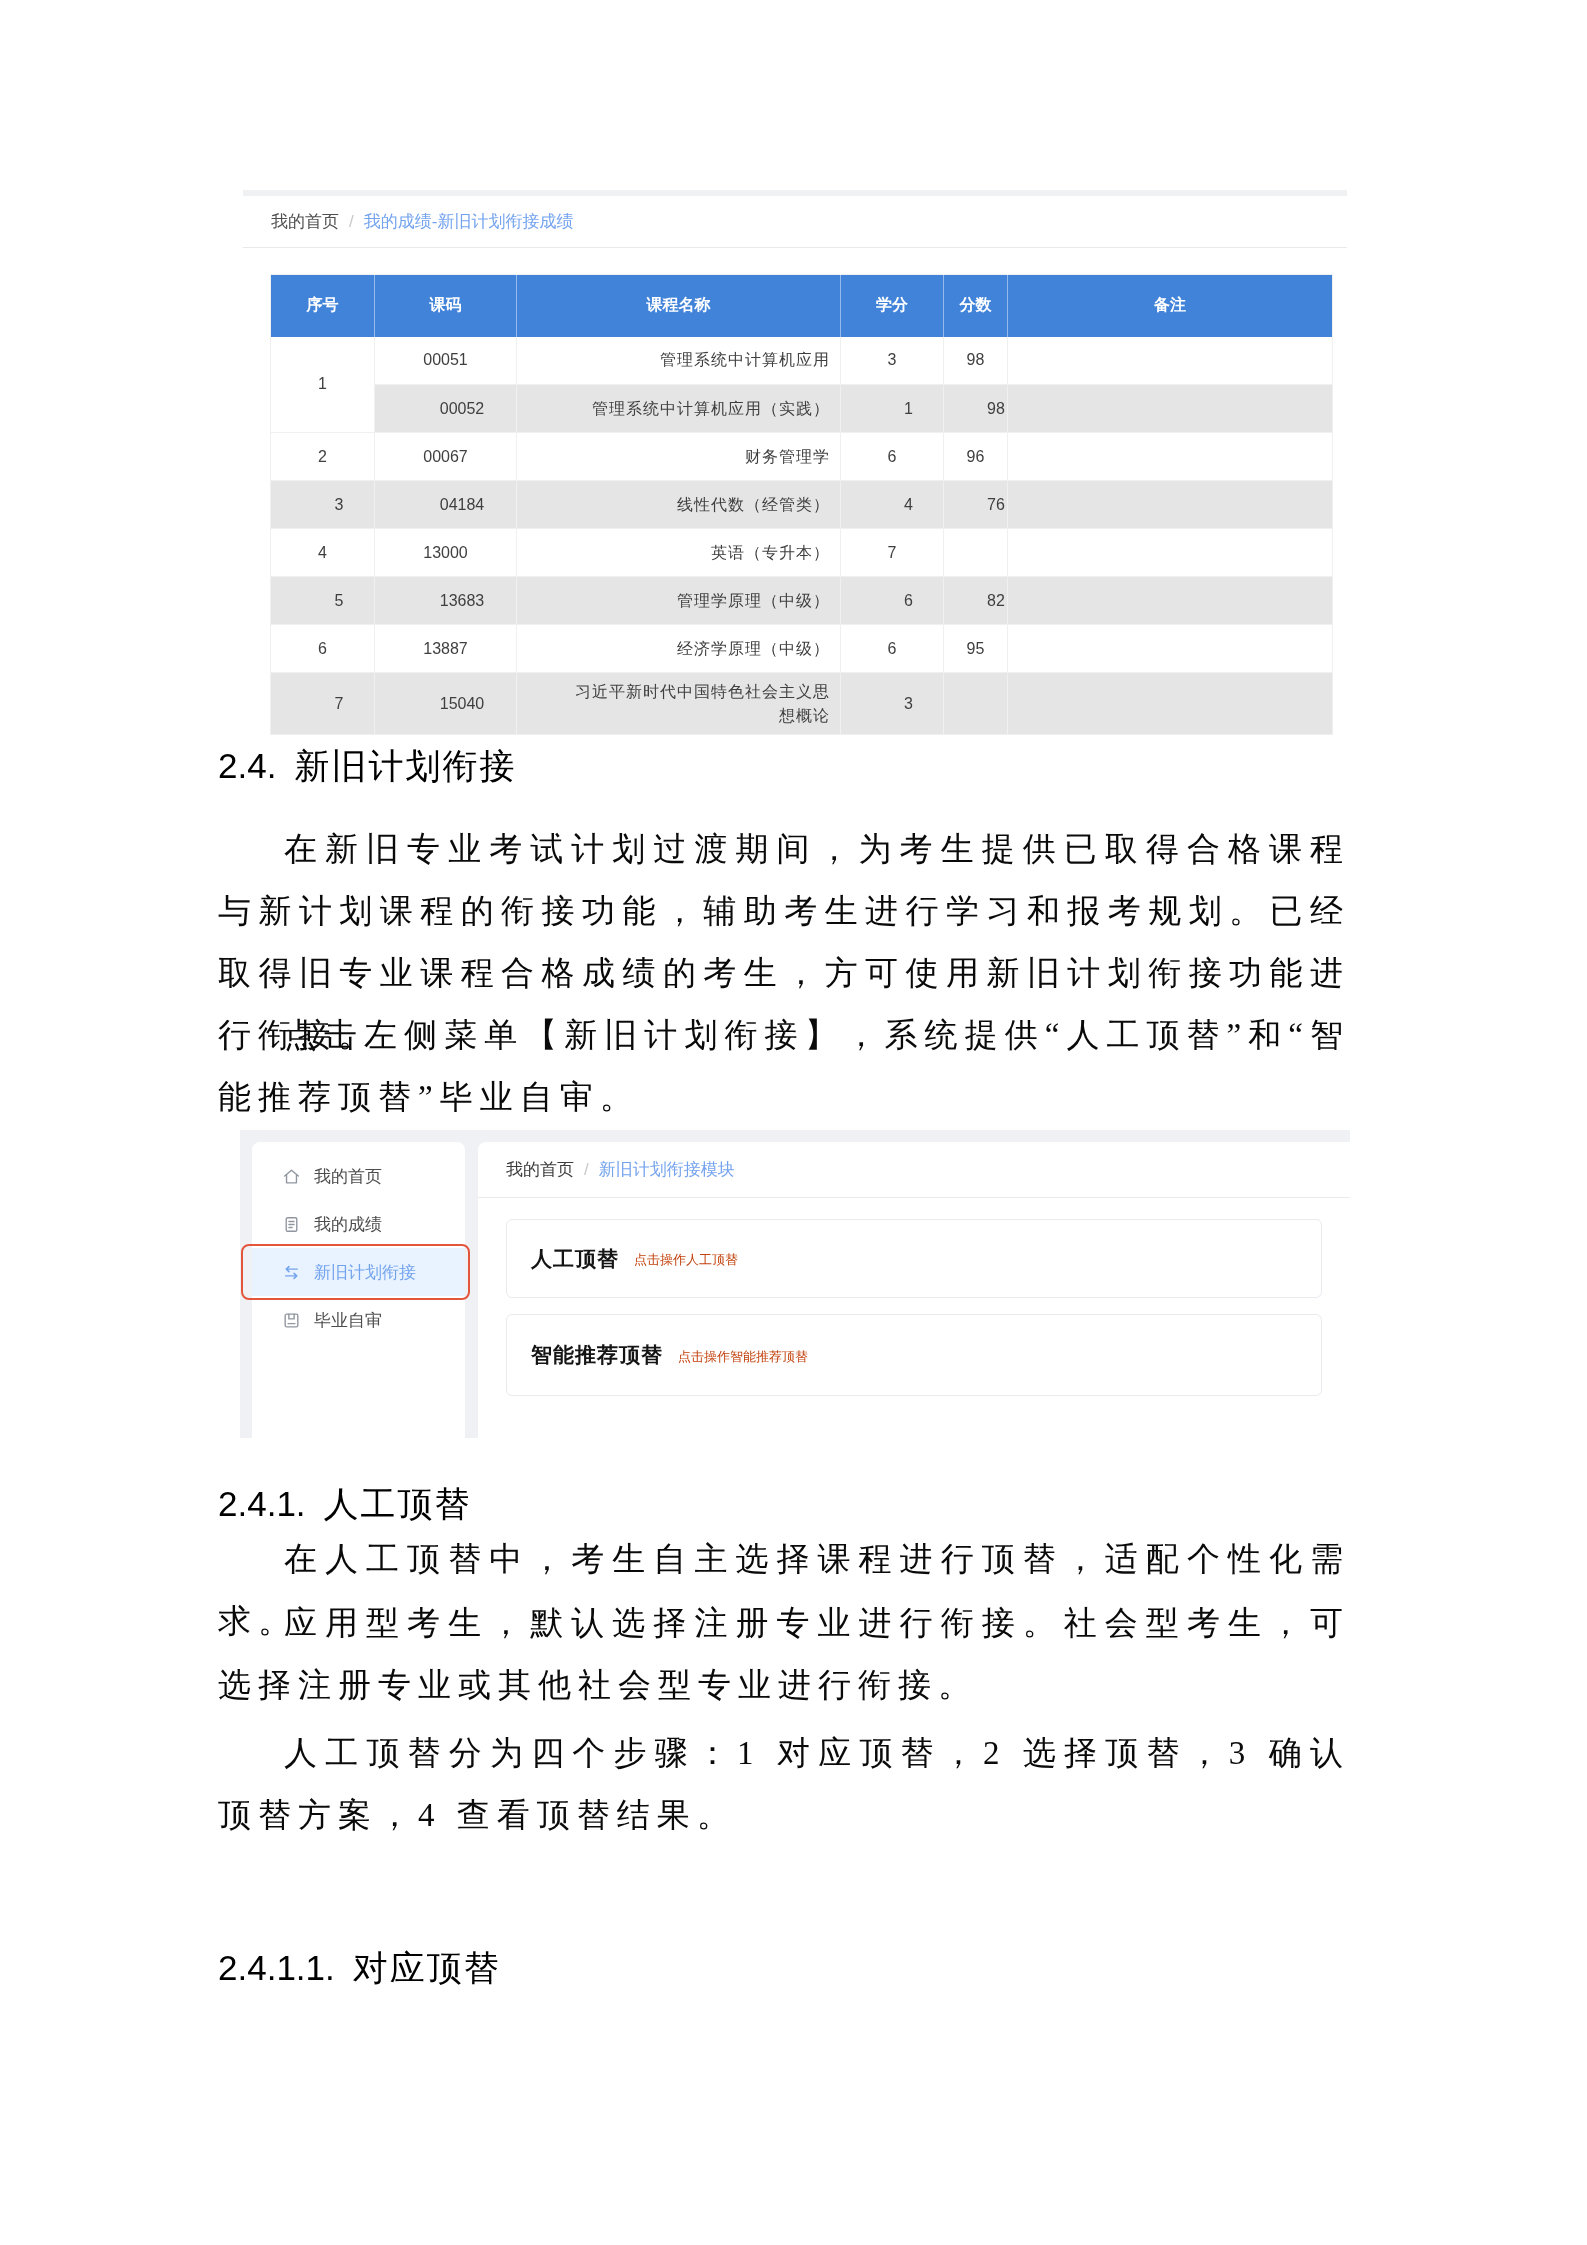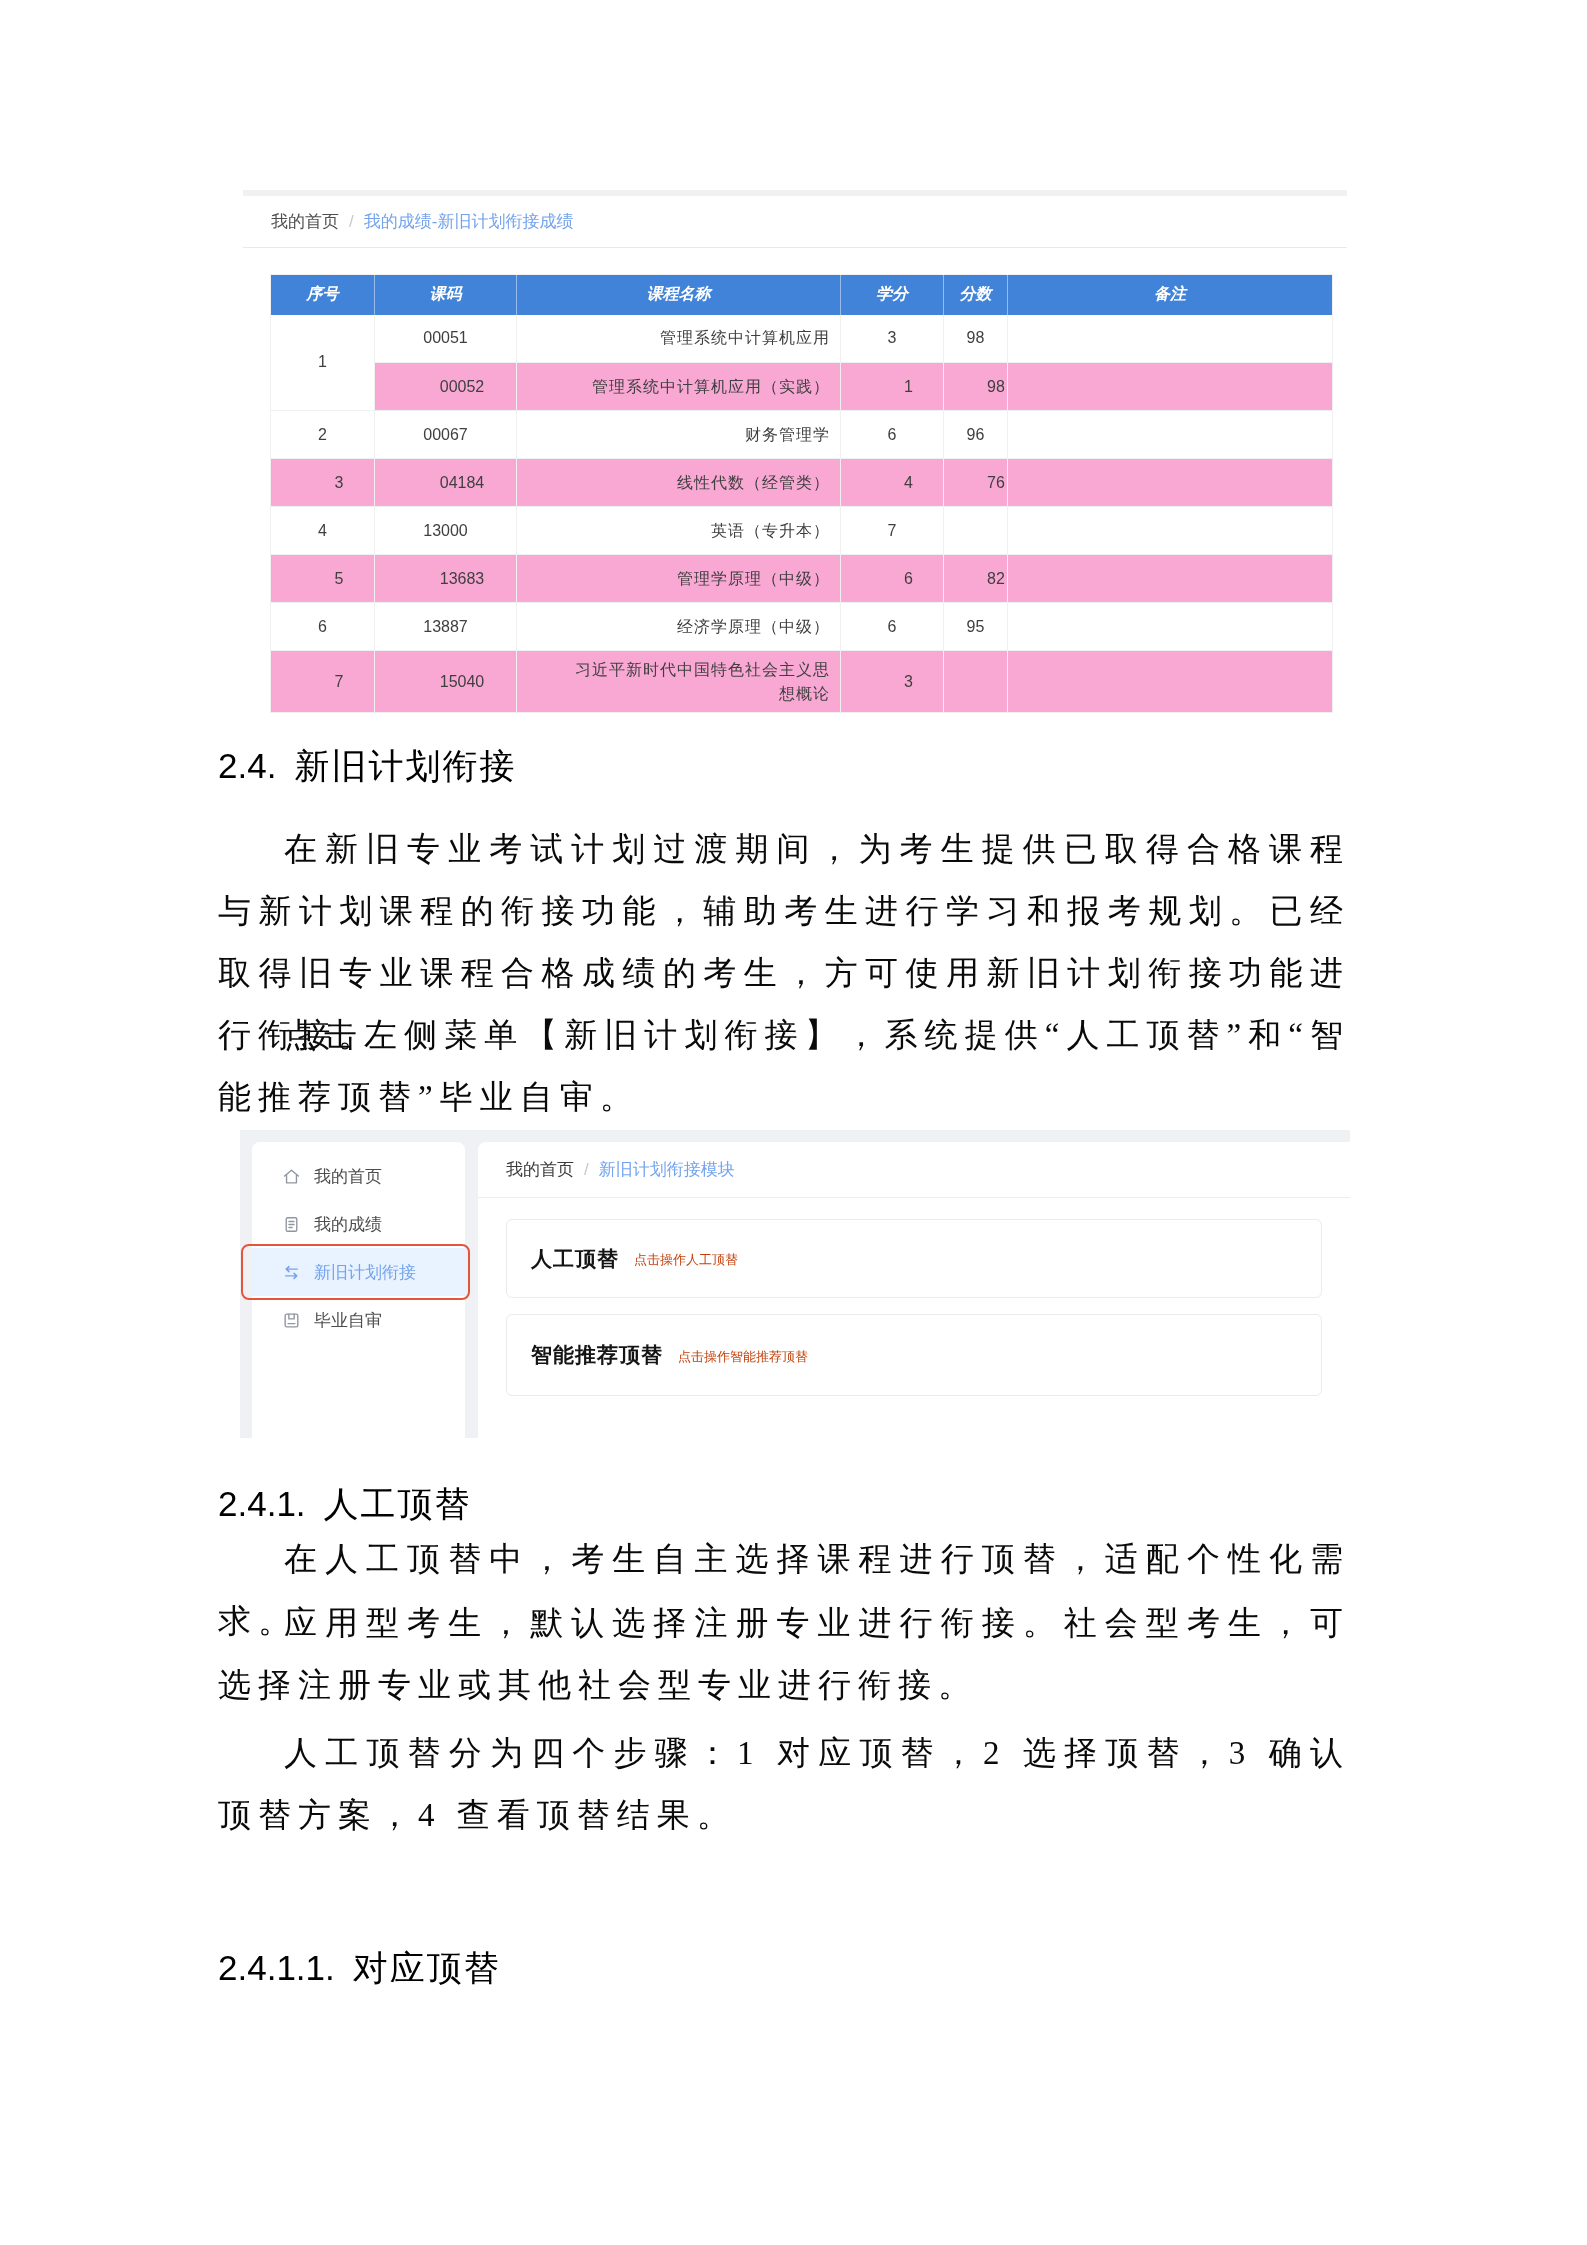--- a/index.html
+++ b/index.html
@@ -30,37 +30,36 @@
     table-layout:fixed;
     width:1062px;
     margin:26px 0 0 27px;
     font-size:16px;
     color:#3f3f3f;
     border:1px solid #f0f0f0;
   }
   .score-table th {
     background:#4183d9; color:#ffffff;
     font-weight:bold; font-size:16px;
-    height:40px; text-align:center;
+    height:62px; text-align:center;
     border-right:1px solid rgba(255,255,255,0.45);
-    font-style:italic;
   }
   .score-table th:last-child { border-right:none; }
   .score-table td {
     height:48px;
     border-right:1px solid #f0f0f0;
     border-bottom:1px solid #f0f0f0;
     text-align:center;
     padding:6px 10px;
     background:#fff;
     line-height:24px;
     margin-left:36px;
   }
   .score-table td.name { text-align:right; padding-left:15px; letter-spacing:1px; }
-  .score-table tr.alt td { background:#f9a8d4;padding-left:43px; }
+  .score-table tr.alt td { background:#e5e5e5;padding-left:43px; }
   .score-table td.span-seq { background:#fff; }
   .score-table tr.tall td { height:62px; }
 
   
   .doc-heading {
     position:absolute; left:218px;
     font-weight:400; font-size:35px; line-height:44px;
     font-family:"Liberation Sans", sans-serif;
     color:#000; white-space:nowrap;
   }

